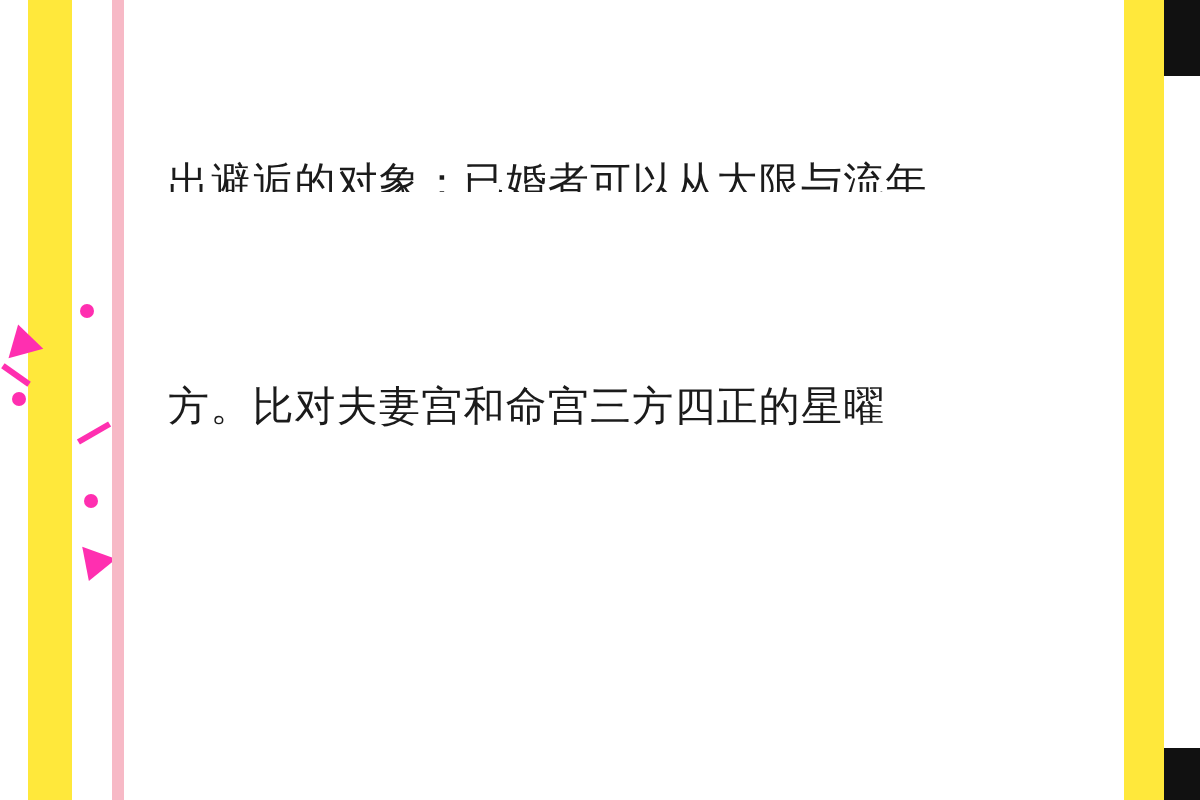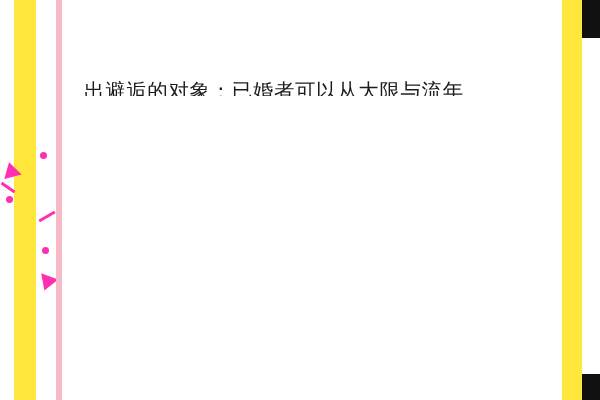--- a/index.html
+++ b/index.html
@@ -177,20 +177,21 @@
     <div class="magenta-tri tri1"></div>
     <div class="magenta-tri tri2"></div>
     <div class="magenta-line line1"></div>
     <div class="magenta-line line2"></div>
   </div>
 
   <div class="card">
     <div class="card-inner">
       <div class="body-text">
         <span class="line first">出避逅的对象；已婚者可以从大限与流年</span>
+        <span class="line">方。比对夫妻宫和命宫三方四正的星曜</span>
         
         
         
         
         
         
       </div>
     </div>
   </div>
 

